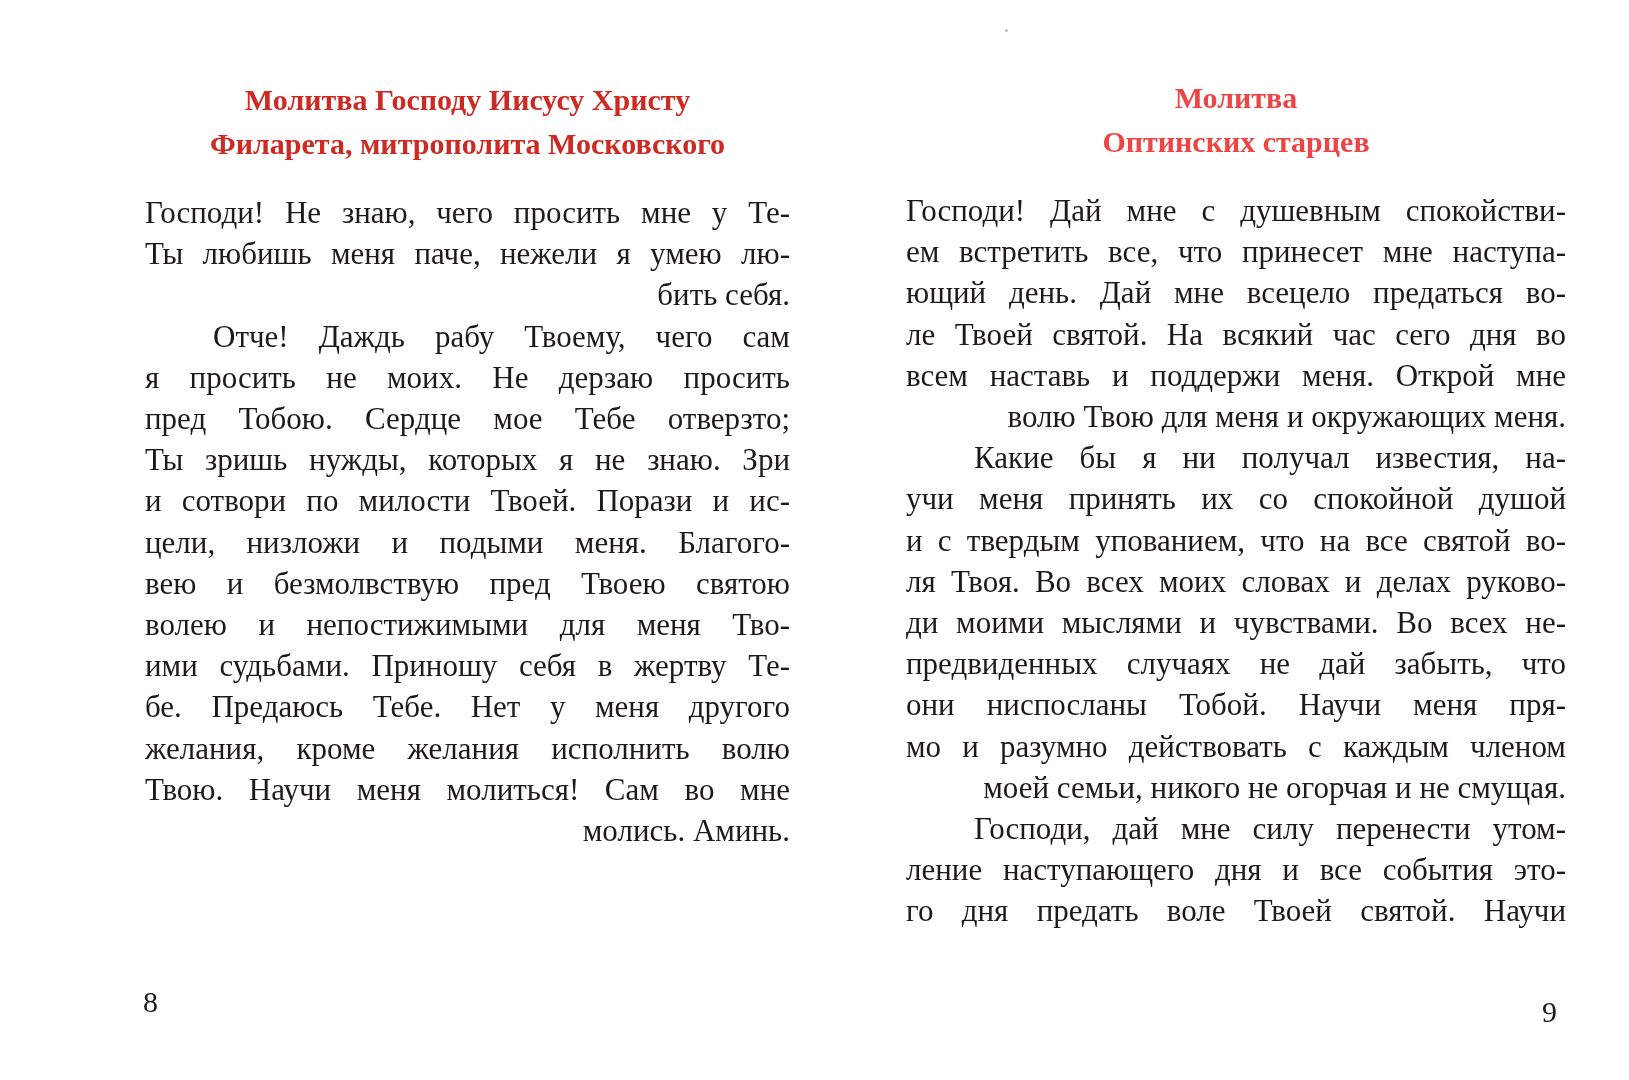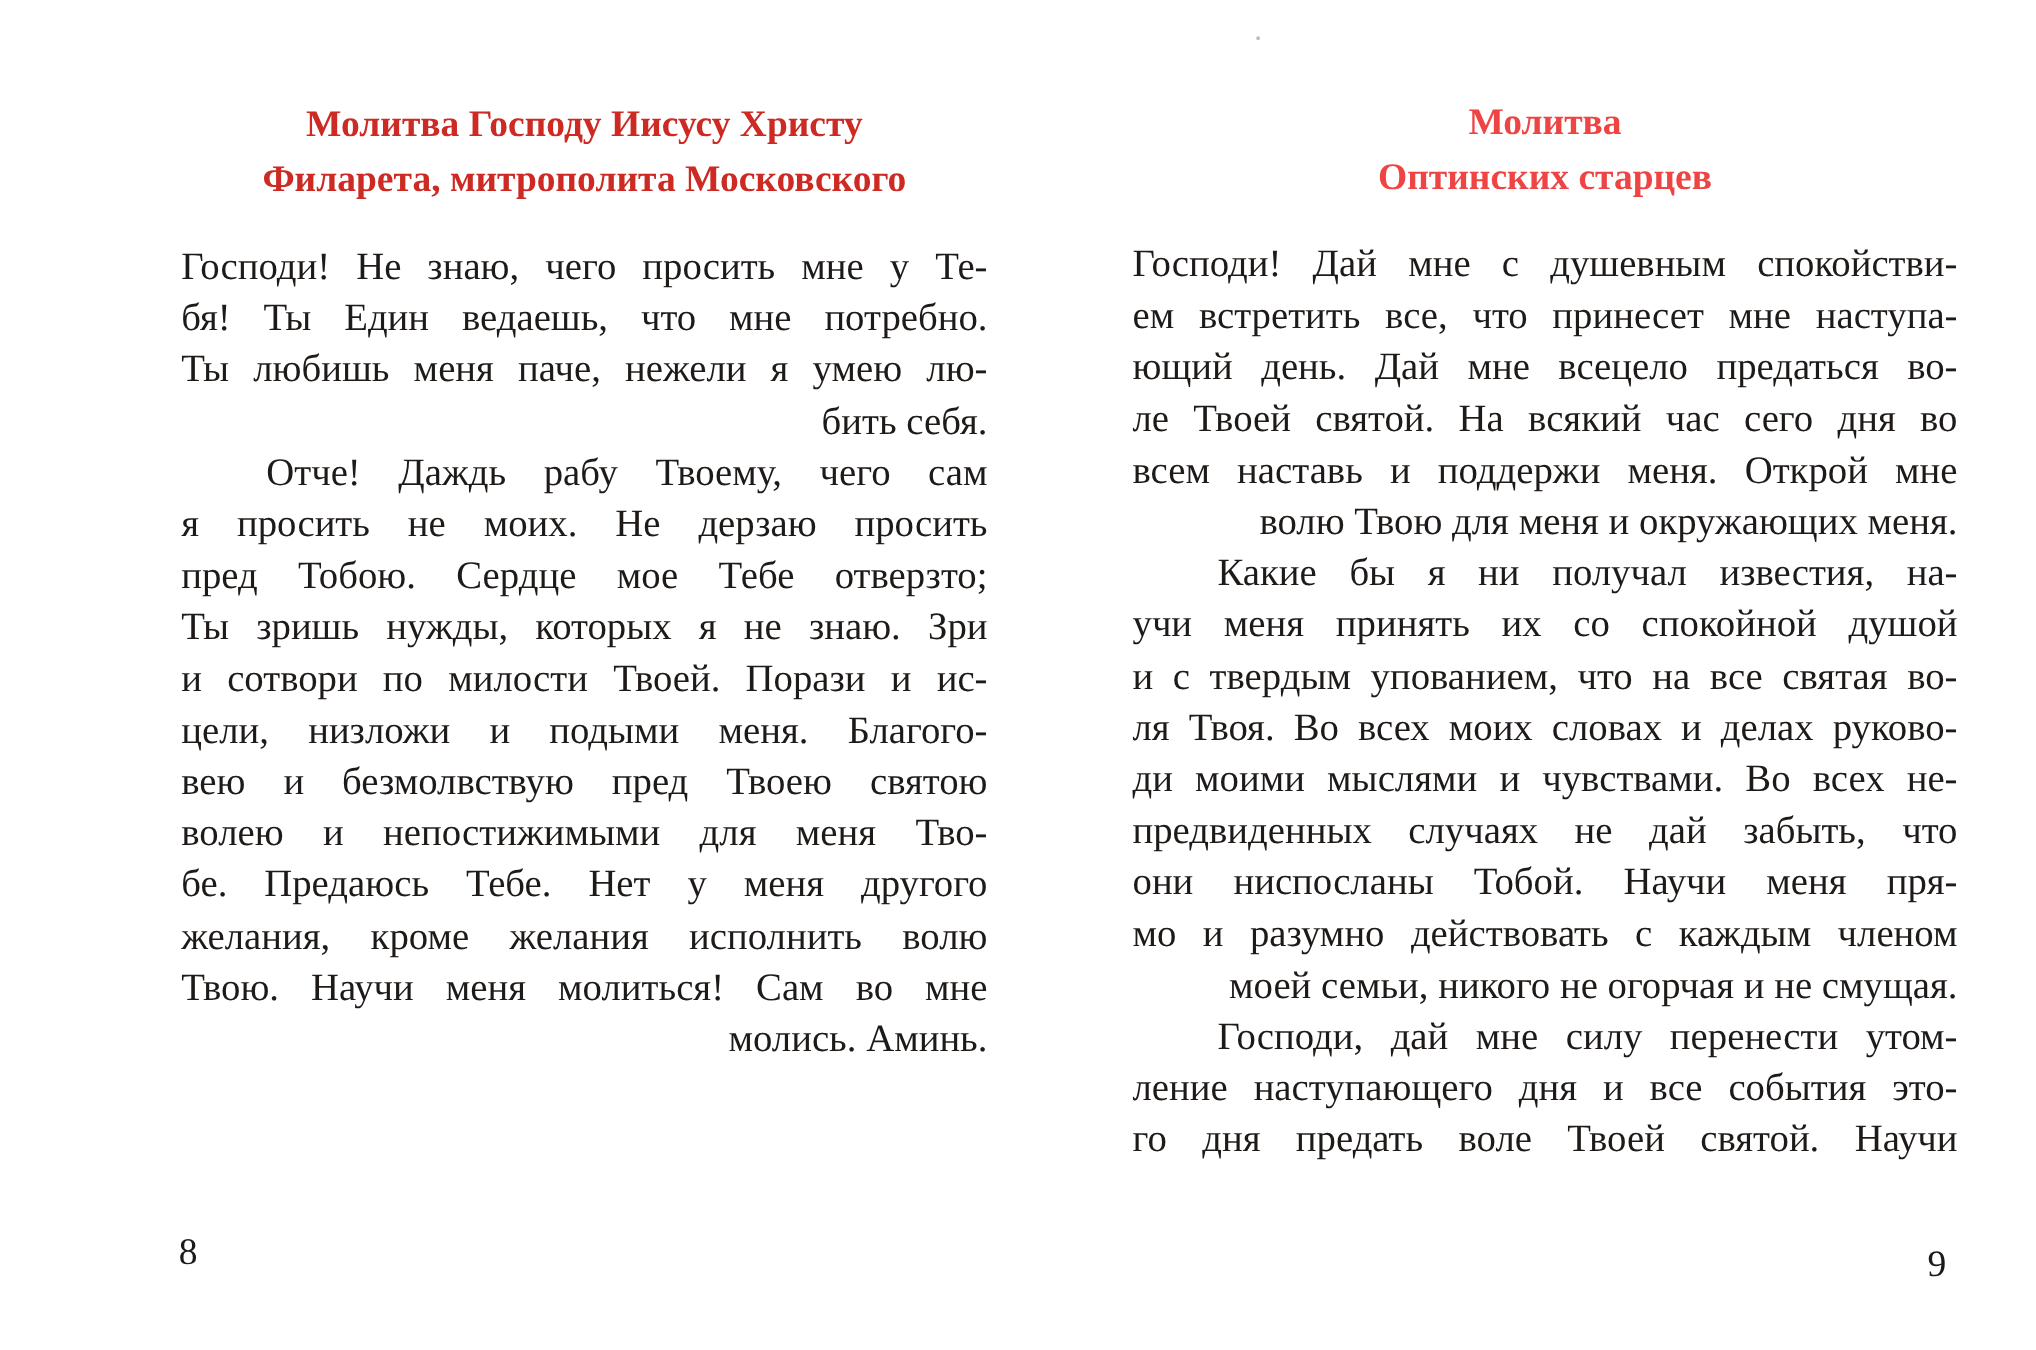--- a/index.html
+++ b/index.html
@@ -66,31 +66,31 @@
 
   <div class="speck"></div>
 
   <div class="page page-left">
     <div class="title" style="color: rgb(204, 42, 35);">
       <div>Молитва Господу Иисусу Христу</div>
       <div>Филарета, митрополита Московского</div>
     </div>
     <div class="body-text">
         <div class="line just">Господи! Не знаю, чего просить мне у Те-</div>
-        <div class="line just">бя! Ты Един ведаешь, что мне потребно.</div>
         <div class="line just">Ты любишь меня паче, нежели я умею лю-</div>
         <div class="line">бить себя.</div>
         <div class="line just ind">Отче! Даждь рабу Твоему, чего сам</div>
         <div class="line just">я просить не моих. Не дерзаю просить</div>
         <div class="line just">пред Тобою. Сердце мое Тебе отверзто;</div>
         <div class="line just">Ты зришь нужды, которых я не знаю. Зри</div>
         <div class="line just">и сотвори по милости Твоей. Порази и ис-</div>
         <div class="line just">цели, низложи и подыми меня. Благого-</div>
         <div class="line just">вею и безмолвствую пред Твоею святою</div>
         <div class="line just">волею и непостижимыми для меня Тво-</div>
+        <div class="line just">ими судьбами. Приношу себя в жертву Те-</div>
         <div class="line just">бе. Предаюсь Тебе. Нет у меня другого</div>
         <div class="line just">желания, кроме желания исполнить волю</div>
         <div class="line just">Твою. Научи меня молиться! Сам во мне</div>
         <div class="line">молись. Аминь.</div>
       </div>
   </div>
 
   <div class="page page-right">
     <div class="title" style="color: #ef4444;">
       <div>Молитва</div>
@@ -98,21 +98,21 @@
     </div>
     <div class="body-text">
         <div class="line just">Господи! Дай мне с душевным спокойстви-</div>
         <div class="line just">ем встретить все, что принесет мне наступа-</div>
         <div class="line just">ющий день. Дай мне всецело предаться во-</div>
         <div class="line just">ле Твоей святой. На всякий час сего дня во</div>
         <div class="line just">всем наставь и поддержи меня. Открой мне</div>
         <div class="line">волю Твою для меня и окружающих меня.</div>
         <div class="line just ind">Какие бы я ни получал известия, на-</div>
         <div class="line just">учи меня принять их со спокойной душой</div>
-        <div class="line just">и с твердым упованием, что на все святая во-</div>
+        <div class="line just">и с твердым упованием, что на все святой во-</div>
         <div class="line just">ля Твоя. Во всех моих словах и делах руково-</div>
         <div class="line just">ди моими мыслями и чувствами. Во всех не-</div>
         <div class="line just">предвиденных случаях не дай забыть, что</div>
         <div class="line just">они ниспосланы Тобой. Научи меня пря-</div>
         <div class="line just">мо и разумно действовать с каждым членом</div>
         <div class="line">моей семьи, никого не огорчая и не смущая.</div>
         <div class="line just ind">Господи, дай мне силу перенести утом-</div>
         <div class="line just">ление наступающего дня и все события это-</div>
         <div class="line just">го дня предать воле Твоей святой. Научи</div>
       </div>

